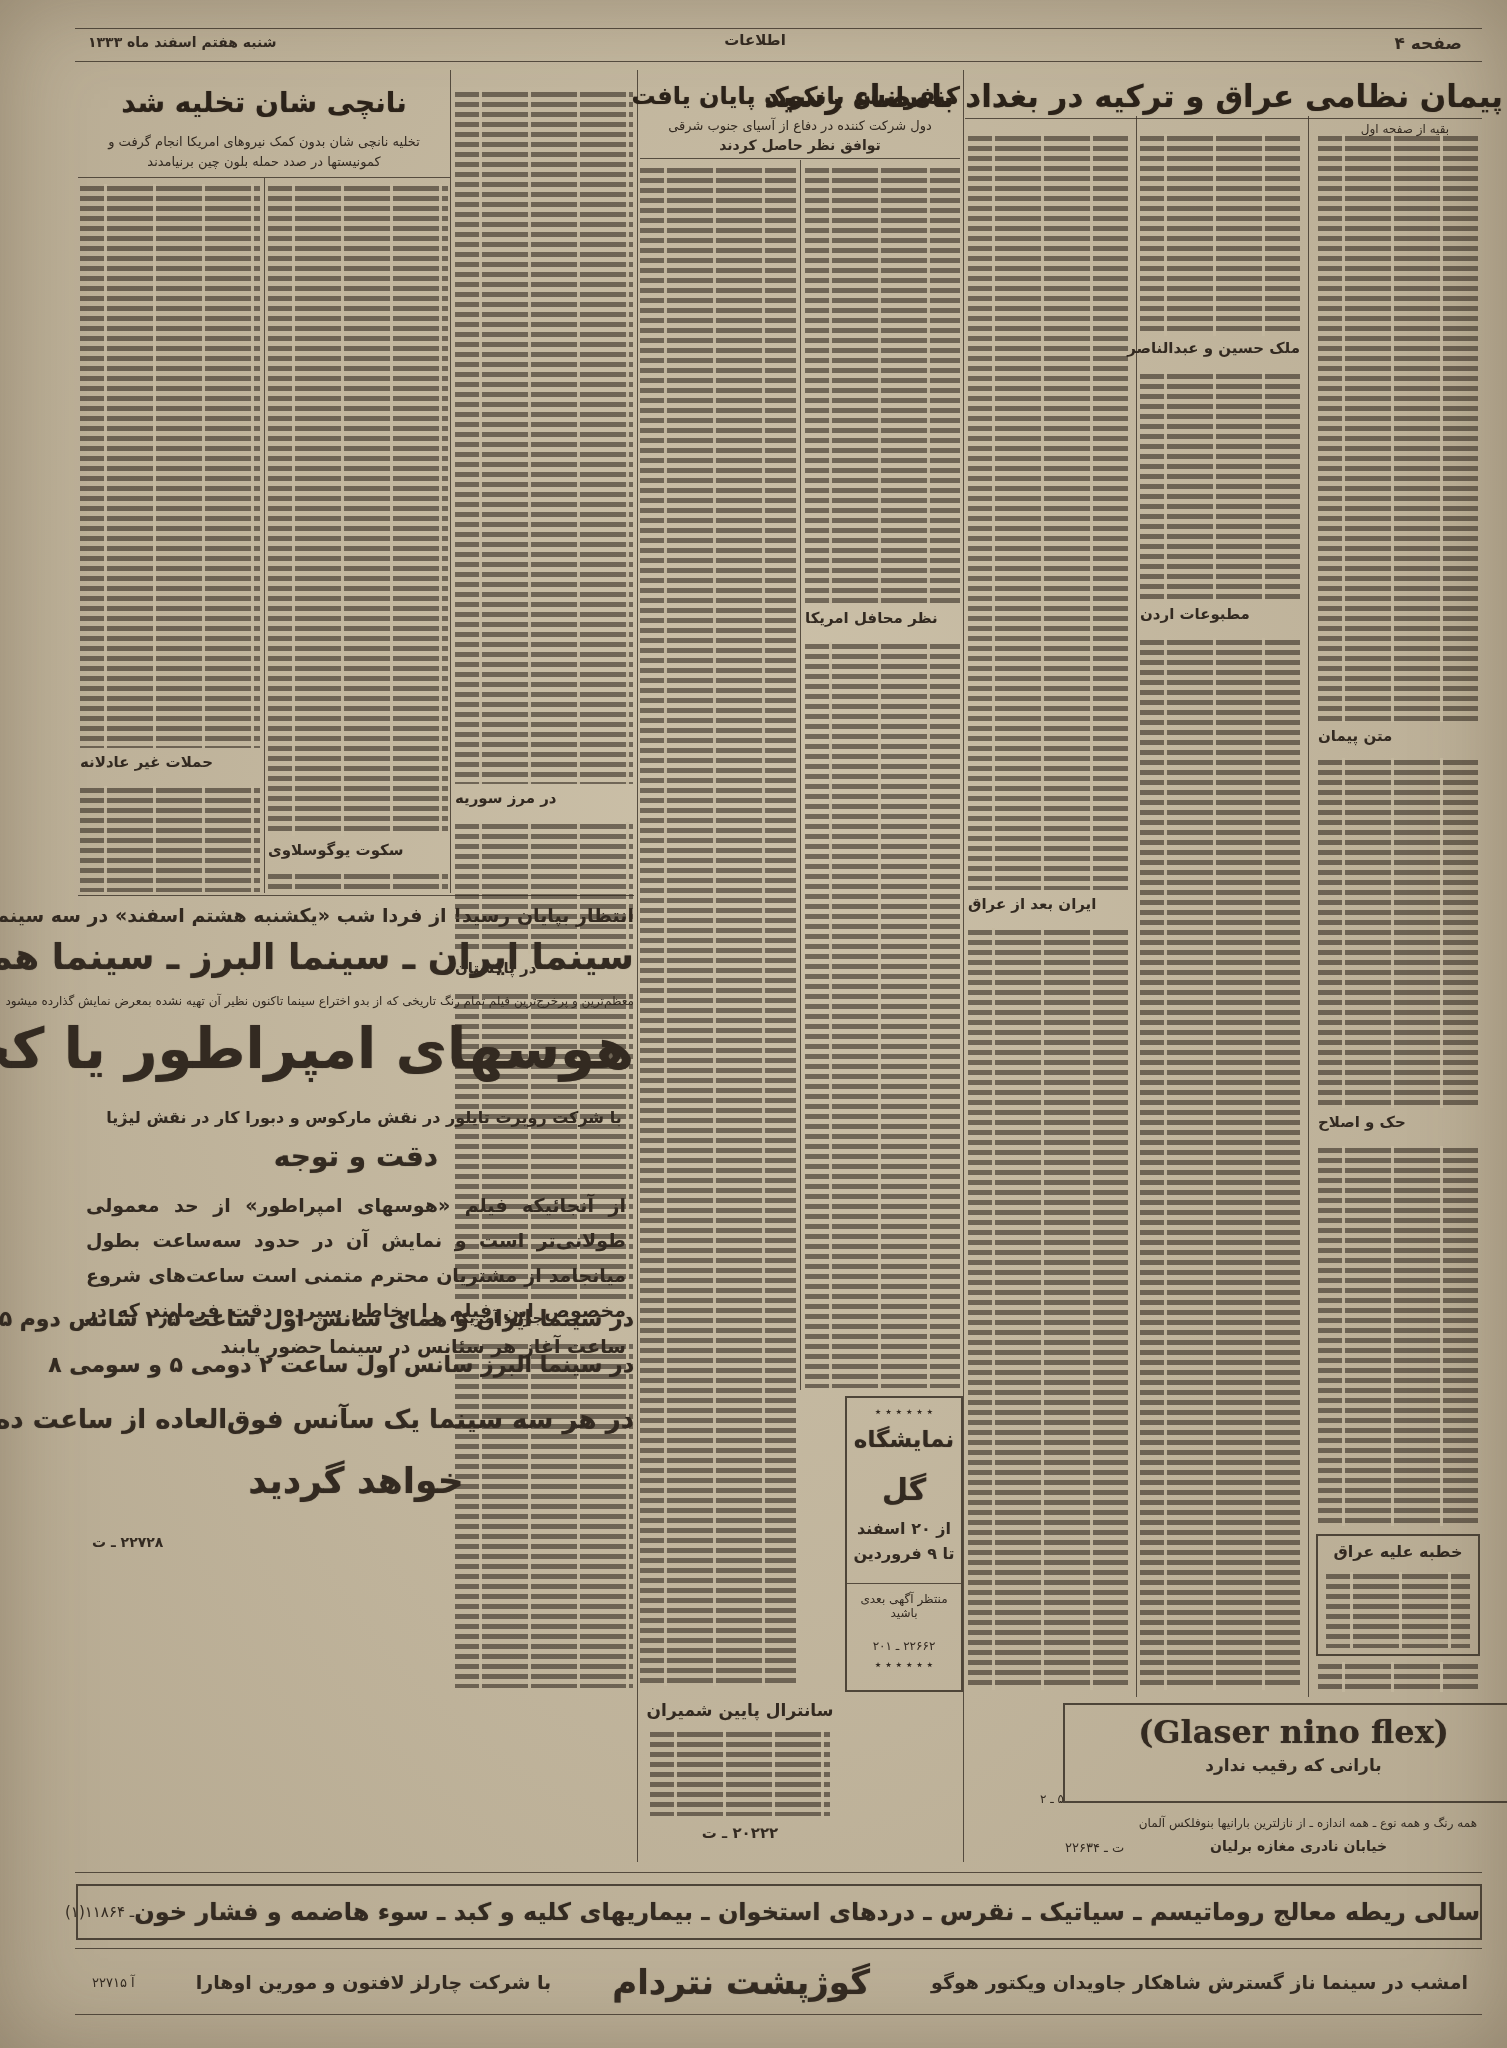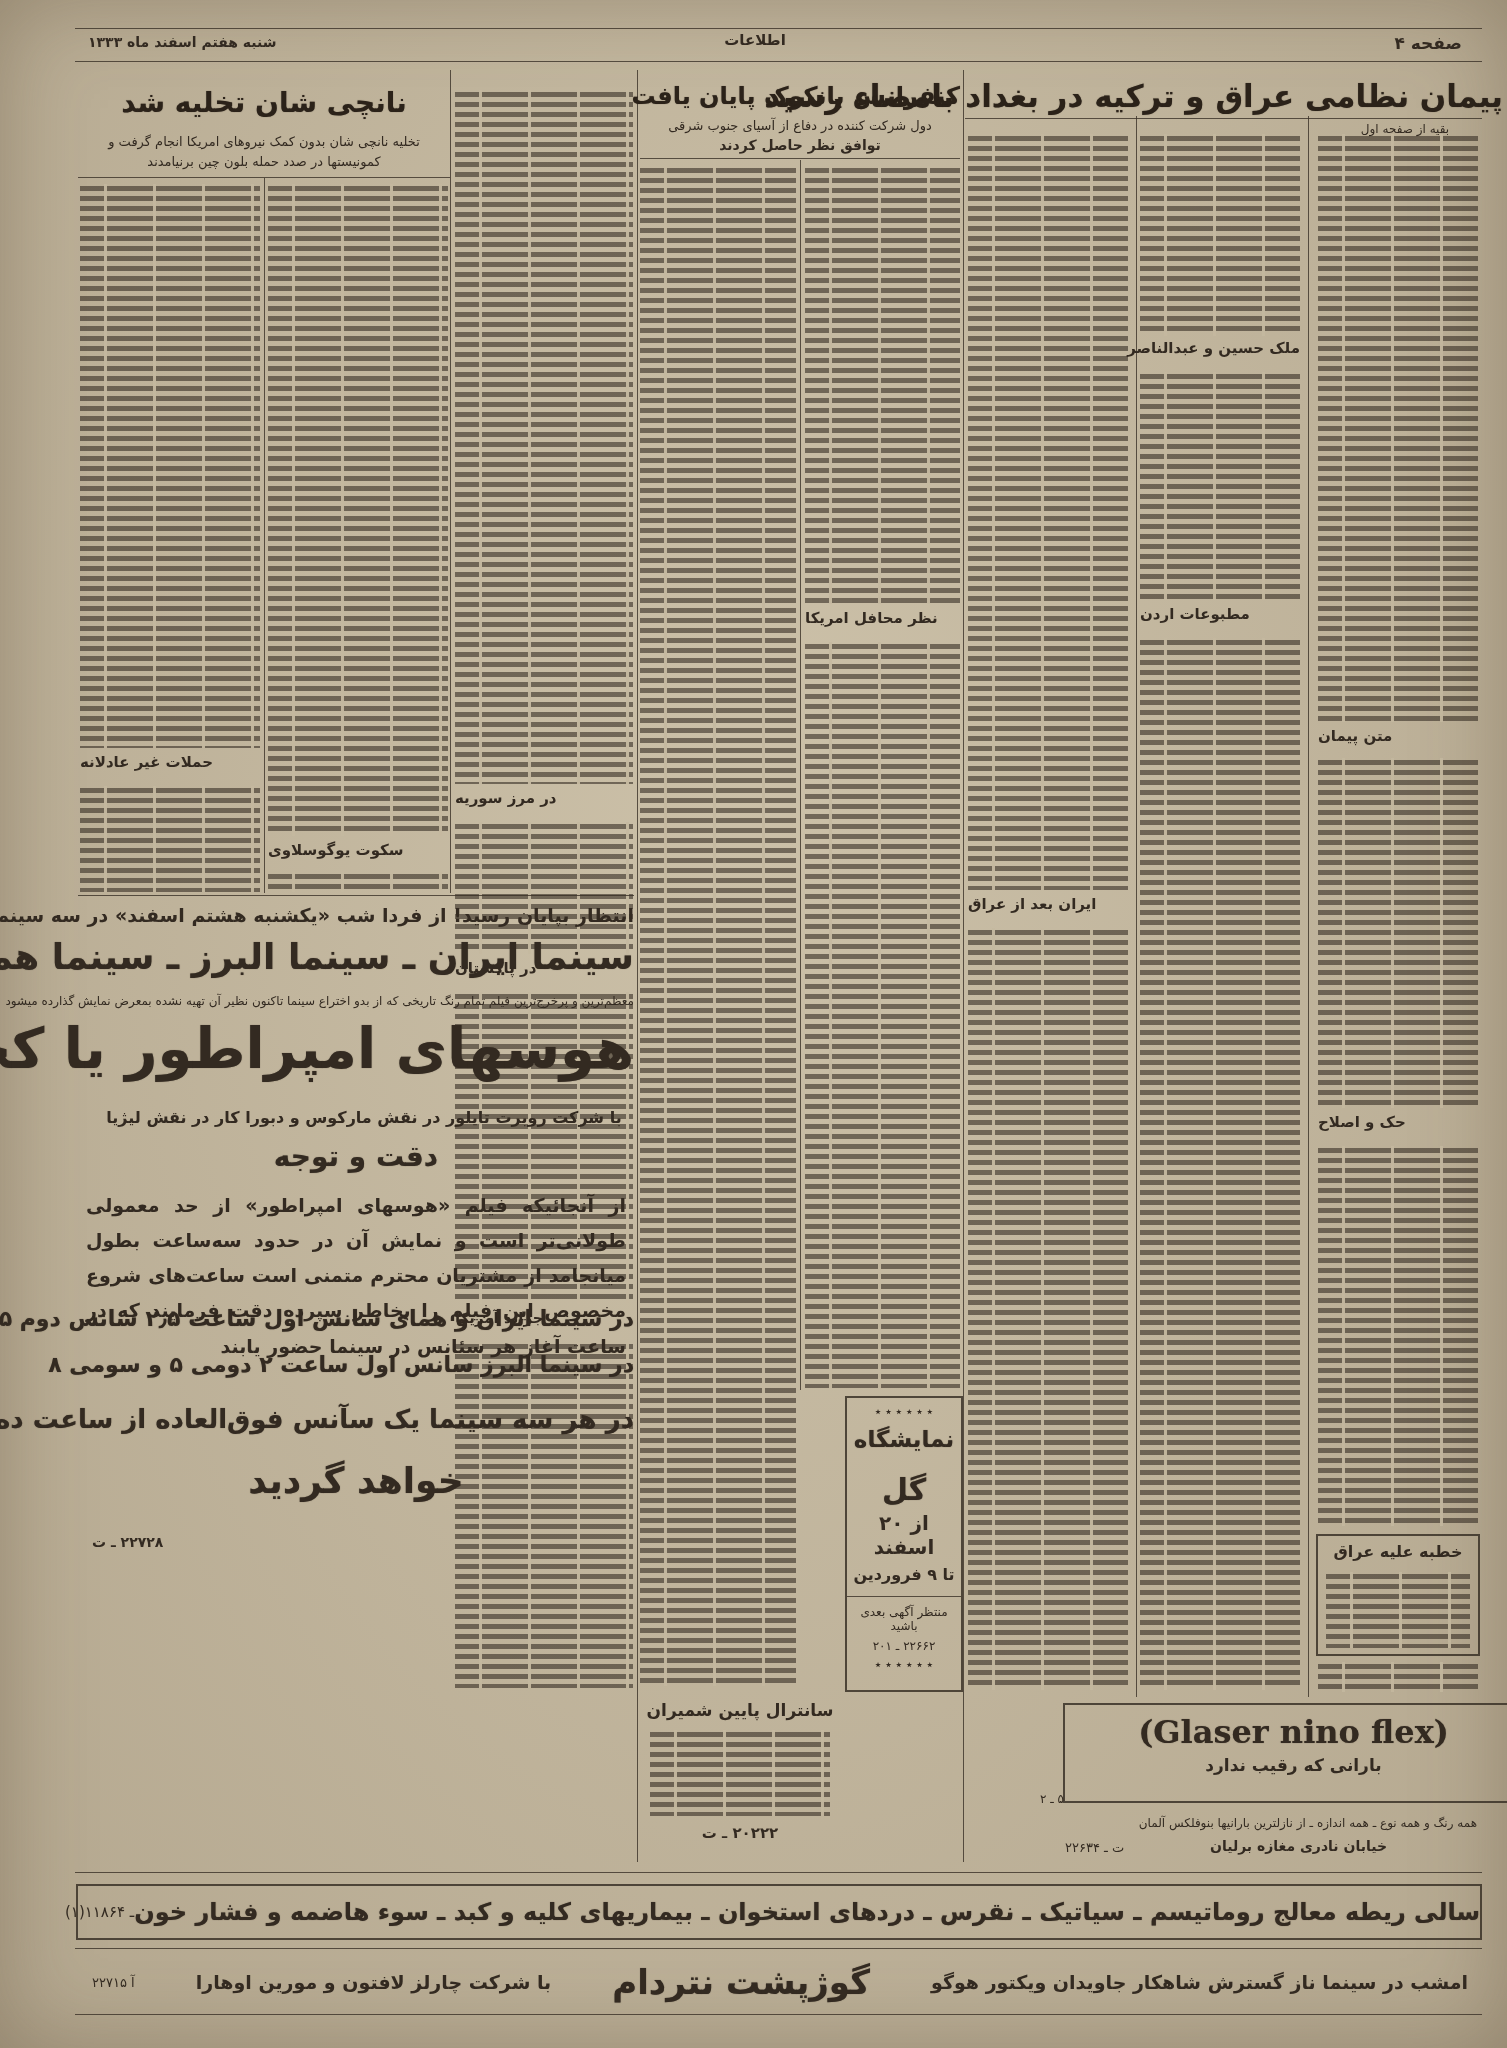--- a/index.html
+++ b/index.html
@@ -126,23 +126,23 @@
   <div class="abs b c nw heavy" style="left:78px;top:1306px;width:556px;font-size:22px">در سینما ایران و همای سانس اول ساعت ۲٫۵ سانس دوم ۵ و نیم و سانس سوم ۸٫۵ بعد از ظهر</div>
   <div class="abs b c nw heavy" style="left:78px;top:1352px;width:556px;font-size:22px">در سینما البرز سانس اول ساعت ۲ دومی ۵ و سومی ۸</div>
   <div class="abs b c nw heavy" style="left:78px;top:1404px;width:556px;font-size:26px">در هر سه سینما یک سآنس فوق‌العاده از ساعت ده صبح آغاز</div>
   <div class="abs b c nw heavy" style="left:78px;top:1460px;width:556px;font-size:36px">خواهد گردید</div>
   <div class="abs b nw" style="left:92px;top:1534px;font-size:14px">۲۲۷۲۸ ـ ت</div>
 
   <div class="box" style="left:845px;top:1396px;width:118px;height:296px">
     <div class="c" style="font-size:12px;margin-top:6px">٭ ٭ ٭ ٭ ٭ ٭</div>
     <div class="b c heavy" style="font-size:23px;margin-top:8px">نمایشگاه</div>
     <div class="b c heavy" style="font-size:30px;margin-top:20px">گل</div>
-    <div class="b c" style="font-size:20px;margin-top:4px">از ۲۰ اسفند</div>
+    <div class="b c" style="font-size:16px;margin-top:12px">از ۲۰ اسفند</div>
     <div class="b c" style="font-size:16px;margin-top:6px">تا ۹ فروردین</div>
-    <div class="c" style="font-size:12px;margin-top:12px;padding:0 6px;border-top:1px solid var(--rule);padding-top:8px">منتظر آگهی بعدی باشید</div>
+    <div class="c" style="font-size:12px;margin-top:20px;padding:13px 6px;border-top:1px solid var(--rule);padding-top:8px">منتظر آگهی بعدی باشید</div>
     <div class="c" style="font-size:12px;margin-top:6px">۲۲۶۶۲ ـ ۲۰۱</div>
     <div class="c" style="font-size:12px;margin-top:4px">٭ ٭ ٭ ٭ ٭ ٭</div>
   </div>
 
   <div class="abs b c nw" style="left:640px;top:1700px;width:200px;font-size:17px">سانترال پایین شمیران</div>
   <div class="tx" style="left:650px;top:1730px;width:180px;height:86px"></div>
   <div class="abs b c nw" style="left:640px;top:1824px;width:200px;font-size:15px">۲۰۲۲۲ ـ ت</div>
 
   <div class="box" style="left:1063px;top:1703px;width:461px;height:100px">
     <div class="b c nw heavy" style="font-size:32px;margin-top:8px;direction:ltr;font-family:'DejaVu Serif', serif">(Glaser nino flex)</div>

